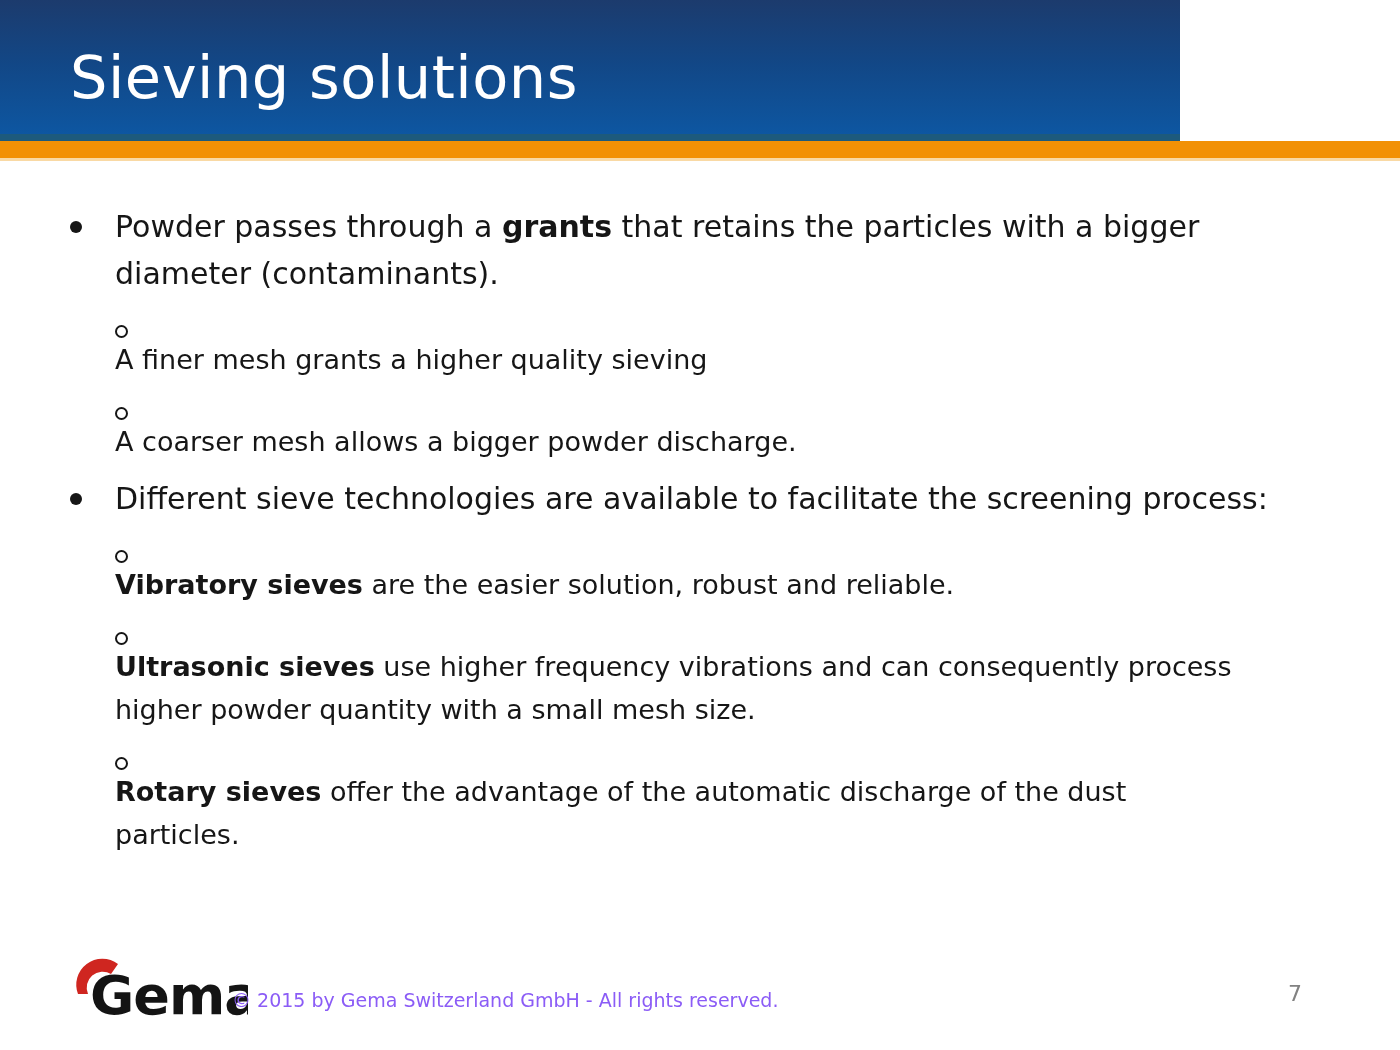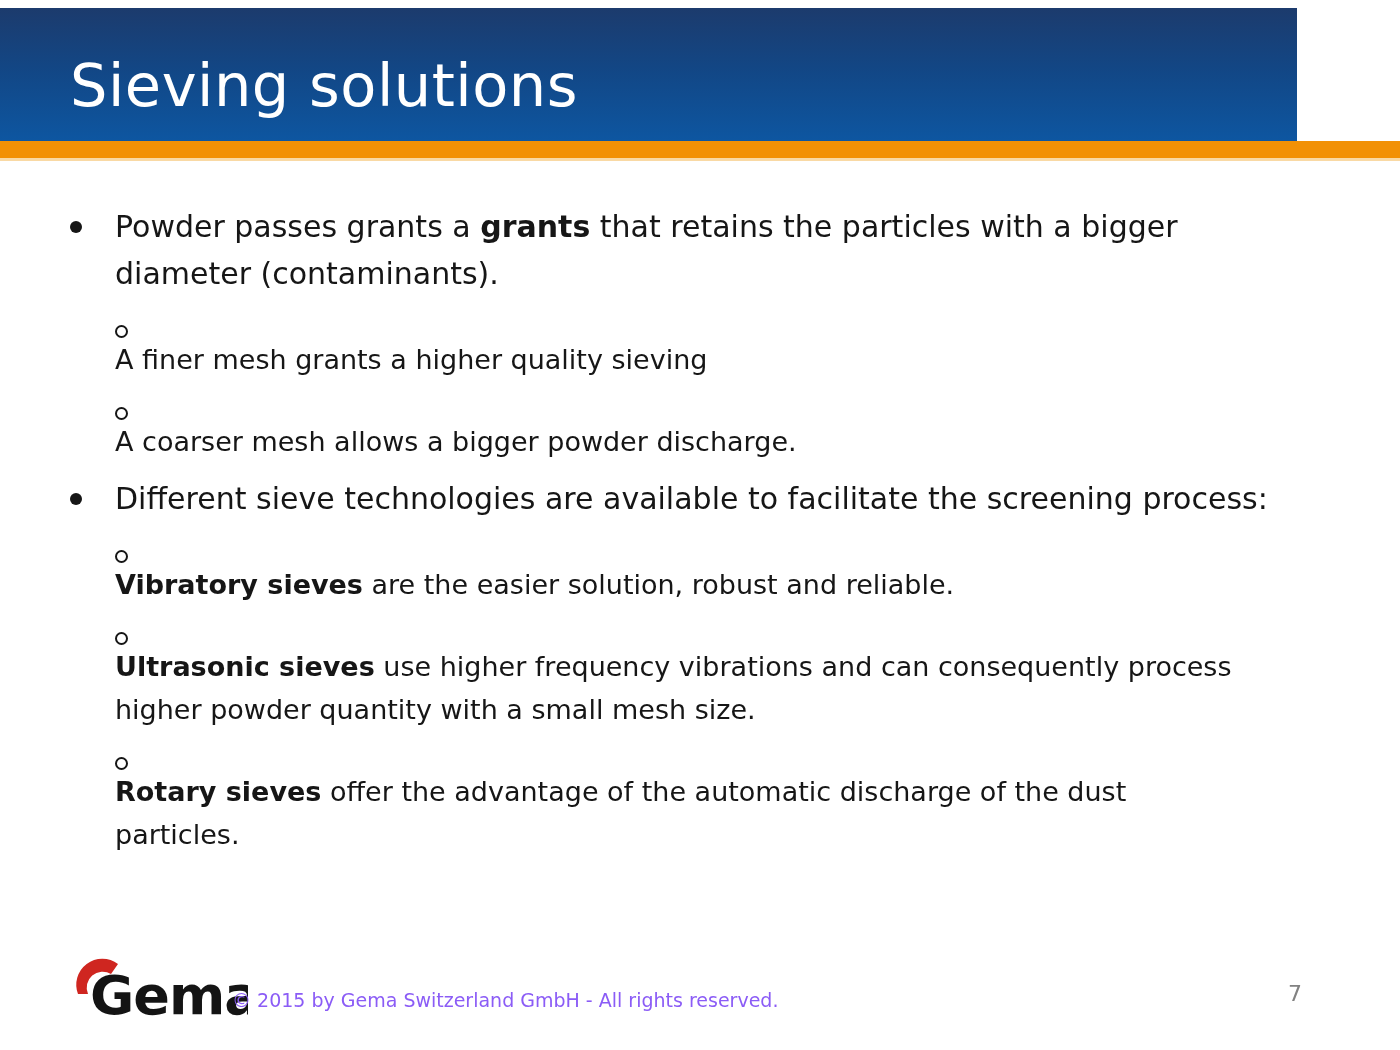--- a/index.html
+++ b/index.html
@@ -16,21 +16,21 @@
   *{margin:0;padding:0;box-sizing:border-box;}
   html,body{width:1400px;height:1050px;}
   body{
     position:relative;
     background:#ffffff;
     font-family:"DejaVu Sans","Liberation Sans",sans-serif;
     color:var(--text-color);
     overflow:hidden;
   }
   .header{
-    position:absolute;top:8px;left:0;width:1297px;height:141px;
+    position:absolute;top:0;left:0;width:1180px;height:141px;
     background:linear-gradient(180deg,var(--header-top) 0%,var(--header-mid) 45%,var(--header-bottom) 100%);
   }
   .header .teal-strip{
     position:absolute;bottom:0;left:0;width:100%;height:7px;
     background:var(--header-teal);
   }
   .slide-title{
     position:absolute;left:70px;top:46px;
     font-size:59px;line-height:64px;color:#ffffff;font-weight:400;
     letter-spacing:0.5px;white-space:nowrap;
@@ -79,21 +79,21 @@
   <h1 class="slide-title">Sieving solutions</h1>
   <div class="teal-strip"></div>
 </div>
 <div class="accent-bar"></div>
 
 <div class="content" id="bullet-list">
     <div class="item l1">
       <span class="gutter">
         <span class="disc"></span>
       </span>
-      <span class="btext"><span>Powder passes grants a </span><b>grants</b><span> that retains the particles with a bigger diameter (contaminants).</span></span>
+      <span class="btext"><span>Powder passes through a </span><b>grants</b><span> that retains the particles with a bigger diameter (contaminants).</span></span>
     </div>
     <div class="item l2">
       <span class="gutter">
         <span class="ring"></span>
       </span>
       <span class="btext"><span>A finer mesh grants a higher quality sieving</span></span>
     </div>
     <div class="item l2">
       <span class="gutter">
         <span class="ring"></span>

